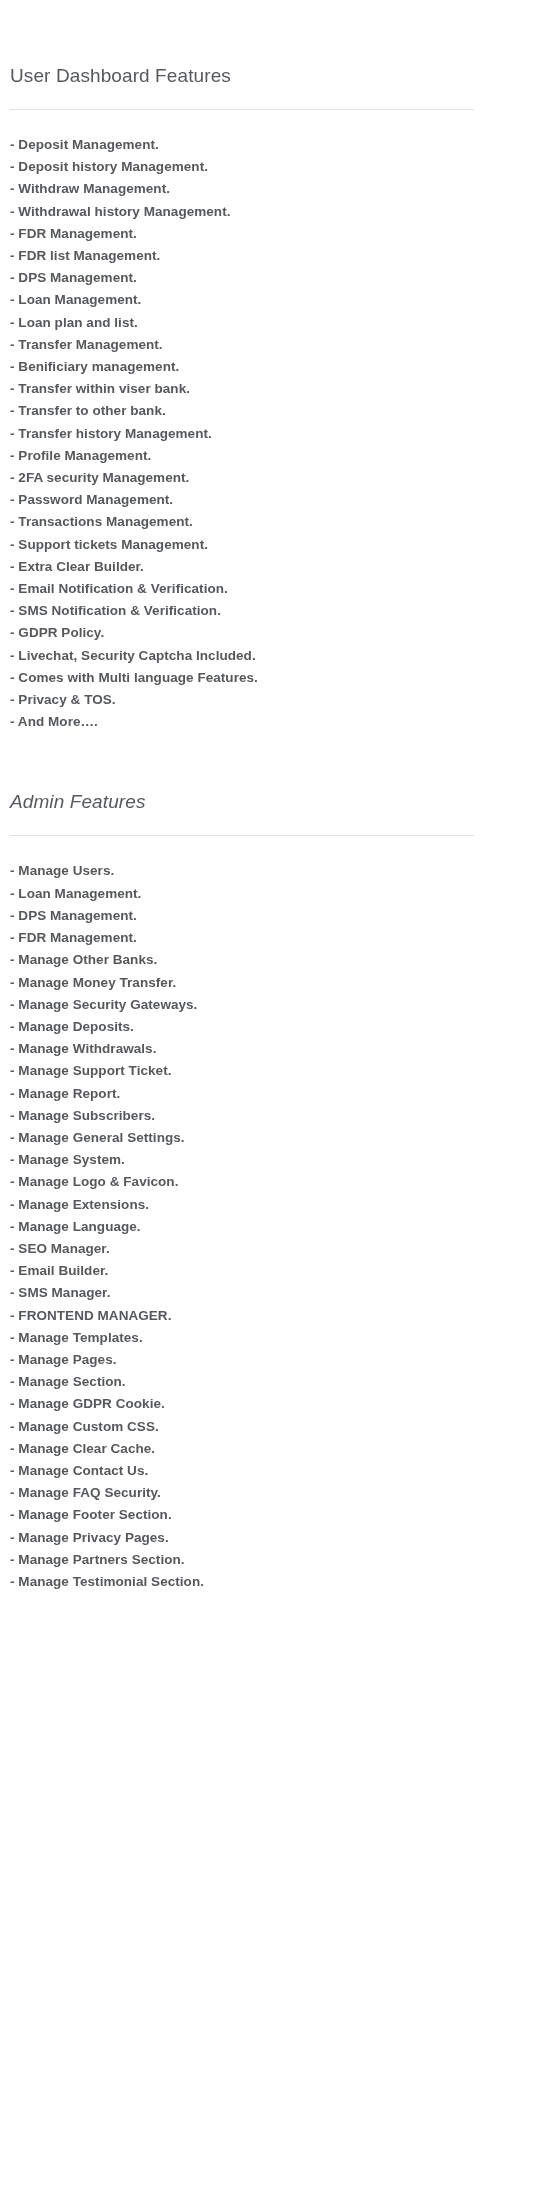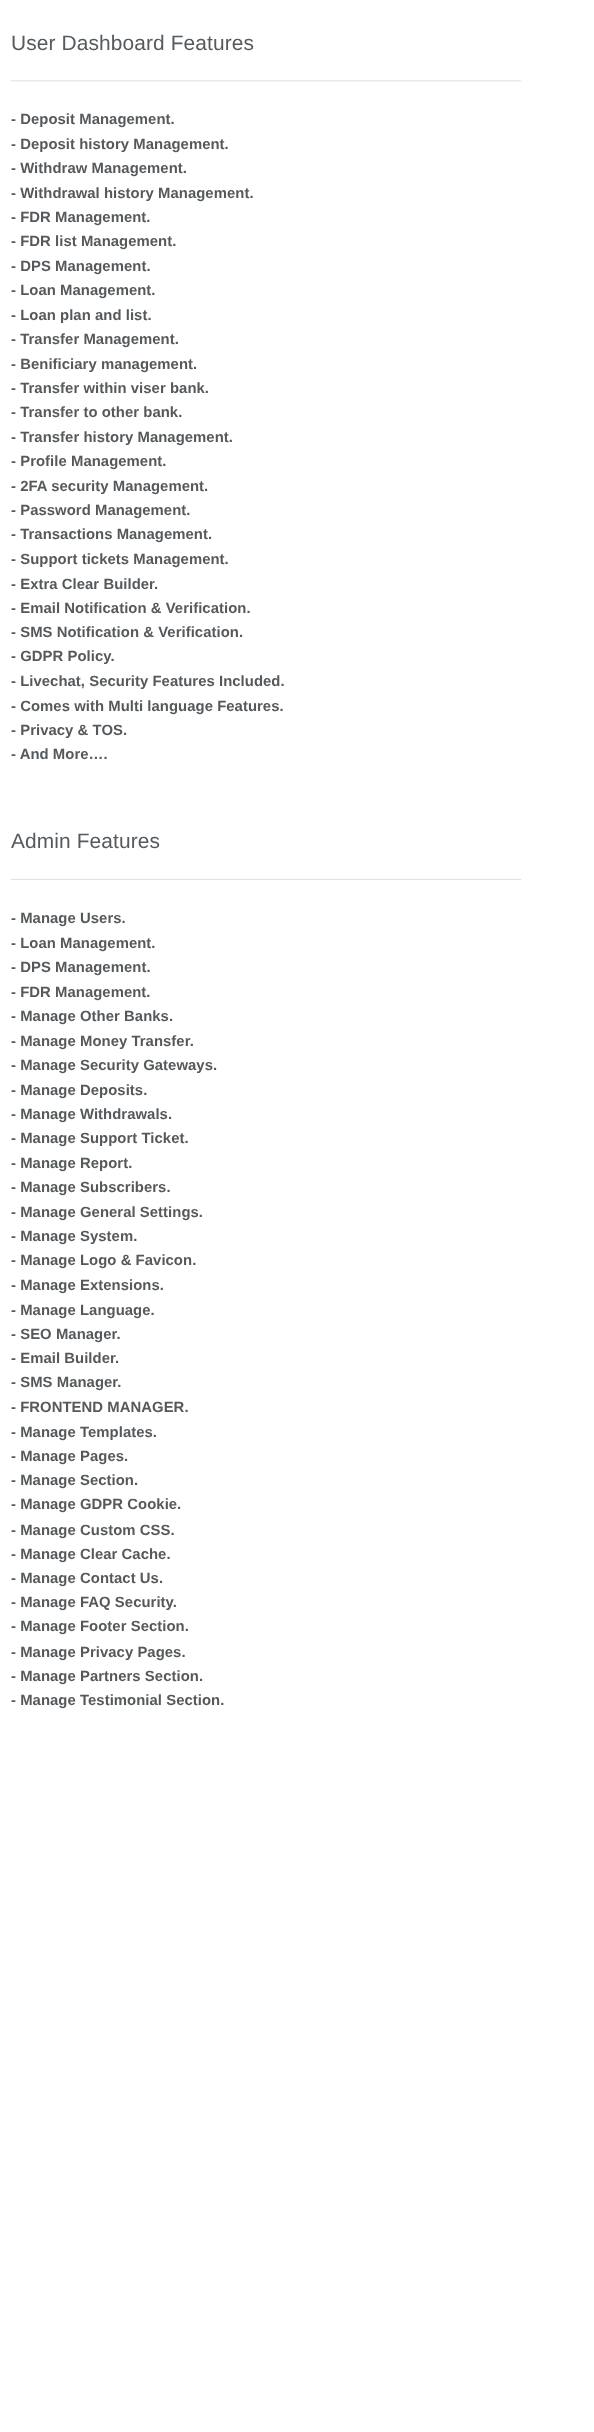--- a/index.html
+++ b/index.html
@@ -12,20 +12,21 @@
     height: 2211px;
     font-family: "Liberation Sans", sans-serif;
     color: #4a4a4a;
     -webkit-font-smoothing: antialiased;
     overflow: hidden;
   }
   .page {
     width: 484px;
     box-sizing: border-box;
     padding: 17px 10px;
+    margin-top: 36px;
   }
   .section {
     width: 100%;
   }
   .section-title {
     font-size: 19px;
     font-weight: 400;
     color: #555a5e;
     letter-spacing: 0.1px;
     margin: 0;
@@ -53,20 +54,21 @@
     line-height: 22.2px;
     color: #55595c;
     letter-spacing: 0.05px;
     white-space: nowrap;
   }
   .gap-between-sections {
     height: 56px;
   }
   .admin-head {
     padding-top: 0;
+    font-style: italic;
   }
 </style>
 </head>
 <body>
 
 <div class="page">
 
   <div class="section">
     <div class="section-head">
       <h2 class="section-title">User Dashboard Features</h2>
@@ -89,21 +91,21 @@
         <li>- Transfer history Management.</li>
         <li>- Profile Management.</li>
         <li>- 2FA security Management.</li>
         <li>- Password Management.</li>
         <li>- Transactions Management.</li>
         <li>- Support tickets Management.</li>
         <li>- Extra Clear Builder.</li>
         <li>- Email Notification &amp; Verification.</li>
         <li>- SMS Notification &amp; Verification.</li>
         <li>- GDPR Policy.</li>
-        <li>- Livechat, Security Features Included.</li>
+        <li>- Livechat, Security Captcha Included.</li>
         <li>- Comes with Multi language Features.</li>
         <li>- Privacy &amp; TOS.</li>
         <li>- And More….</li>
       </ul>
   </div>
 
   <div class="gap-between-sections"></div>
 
   <div class="section">
     <div class="section-head admin-head">

